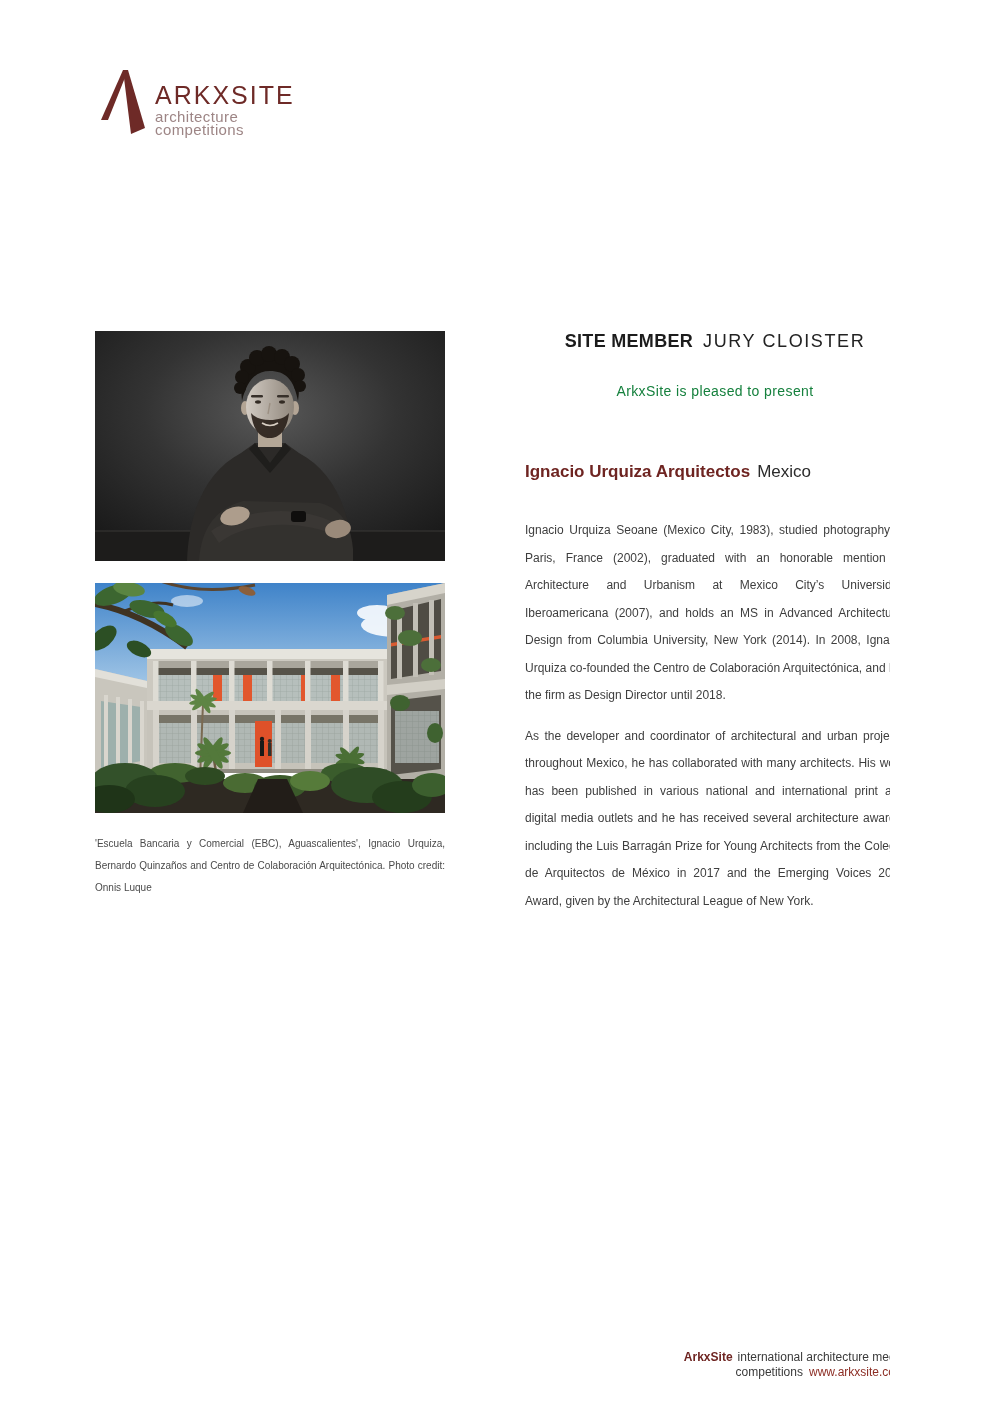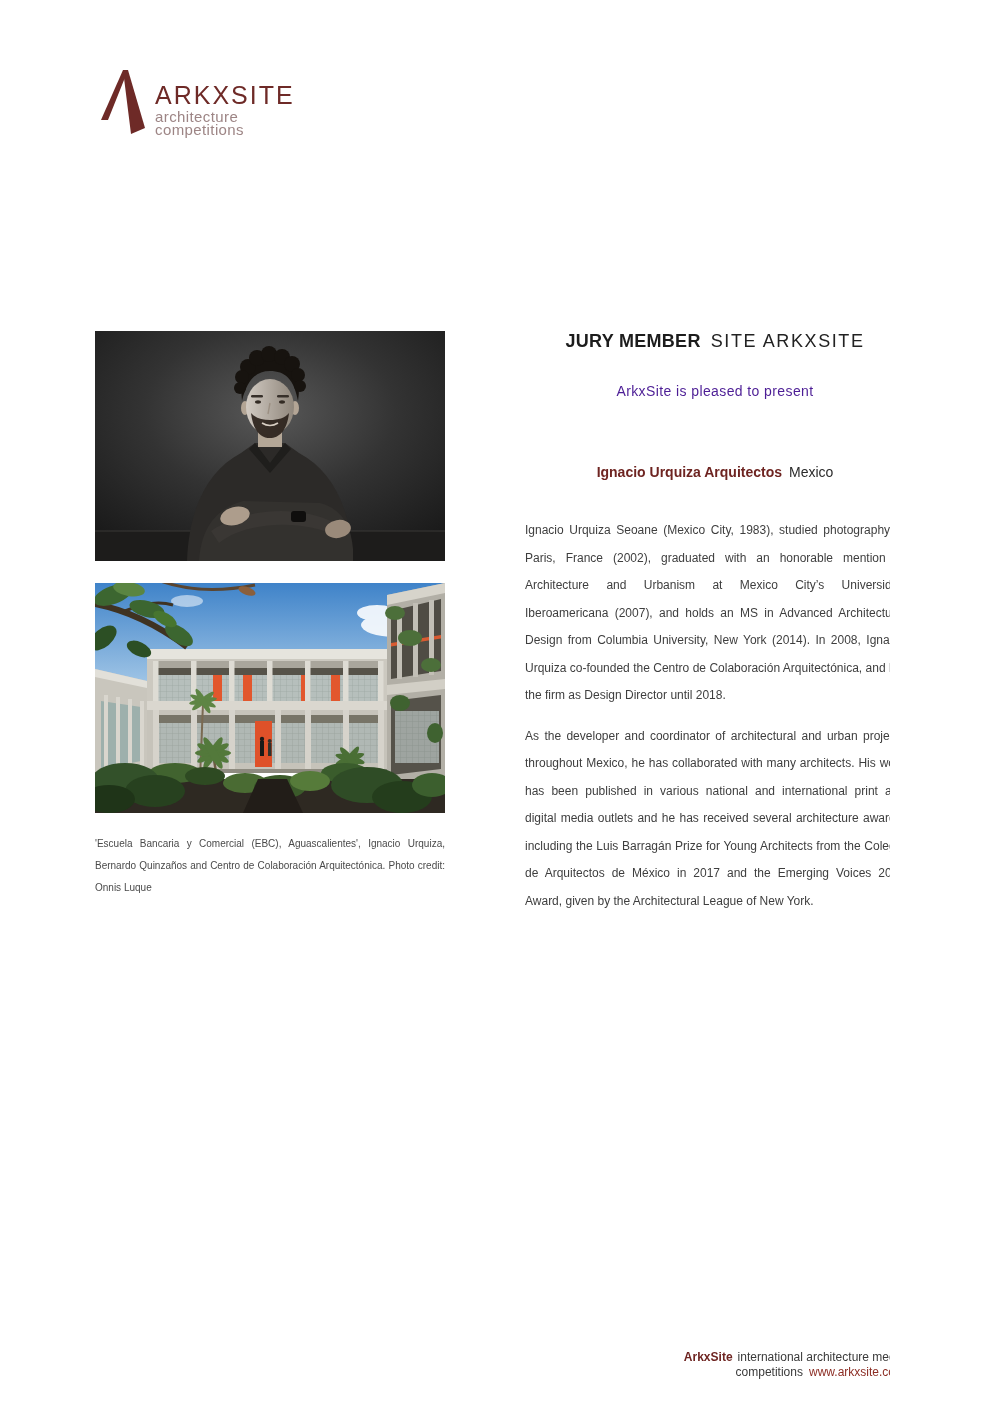--- a/index.html
+++ b/index.html
@@ -31,23 +31,23 @@
     color:#4a4a4a; text-align:justify;
   }
 
   
   .right-col { position:absolute; left:525px; top:331px; width:380px; }
   .title { text-align:center; font-size:18px; line-height:20px; color:#1c1c1c; }
   .title-bold { font-weight:700; letter-spacing:0.3px; }
   .title-reg  { font-weight:400; letter-spacing:1.6px; margin-left:10px; color:#222222; }
   .intro {
     text-align:center; margin-top:31px; font-size:14px; line-height:18px;
-    color:#4c1d95; letter-spacing:0.4px;
-  }
-  .name-line { text-align:center; margin-top:62px; font-size:14px; line-height:20px; }
+    color:#15803d; letter-spacing:0.4px;
+  }
+  .name-line { text-align:left; margin-top:62px; font-size:17px; line-height:20px; }
   .jury-name { font-weight:700; color:#6e2421; }
   .jury-country { color:#2b2b2b; margin-left:7px; }
   .bio { margin-top:35px; }
   .bio p {
     margin:0 0 13px 0; font-size:12px; line-height:27.5px;
     color:#3e3e3e; text-align:justify;
   }
 
   
   .footer {
@@ -281,21 +281,21 @@
           <ellipse cx="70" cy="36" rx="13" ry="6" transform="rotate(30 70 36)" fill="#47752f"></ellipse>
         </g>
       </g>
     </svg>
 
     <div class="caption">'Escuela Bancaria y Comercial (EBC), Aguascalientes', Ignacio Urquiza, Bernardo Quinzaños and Centro de Colaboración Arquitectónica. Photo credit: Onnis Luque</div>
   </div>
 
   <div class="right-col">
     <div class="title">
-      <span class="title-bold">JURY MEMBER</span><span class="title-reg">SITE ARKXSITE</span>
+      <span class="title-bold">SITE MEMBER</span><span class="title-reg">JURY CLOISTER</span>
     </div>
     <div class="intro">ArkxSite is pleased to present</div>
     <div class="name-line">
       <span class="jury-name">Ignacio Urquiza Arquitectos</span><span class="jury-country">Mexico</span>
     </div>
     <div class="bio">
       <p>Ignacio Urquiza Seoane (Mexico City, 1983), studied photography in Paris, France (2002), graduated with an honorable mention in Architecture and Urbanism at Mexico City’s Universidad Iberoamericana (2007), and holds an MS in Advanced Architectural Design from Columbia University, New York (2014).  In 2008, Ignacio Urquiza co-founded the Centro de Colaboración Arquitectónica, and led the firm as Design Director until 2018.</p>
       <p>As the developer and coordinator of architectural and urban projects throughout Mexico, he has collaborated with many architects.  His work has been published in various national and international print and digital media outlets and he has received several architecture awards, including the Luis Barragán Prize for Young Architects from the Colegio de Arquitectos de México in 2017 and the Emerging Voices 2019 Award, given by the Architectural League of New York.</p>
     </div>
   </div>

